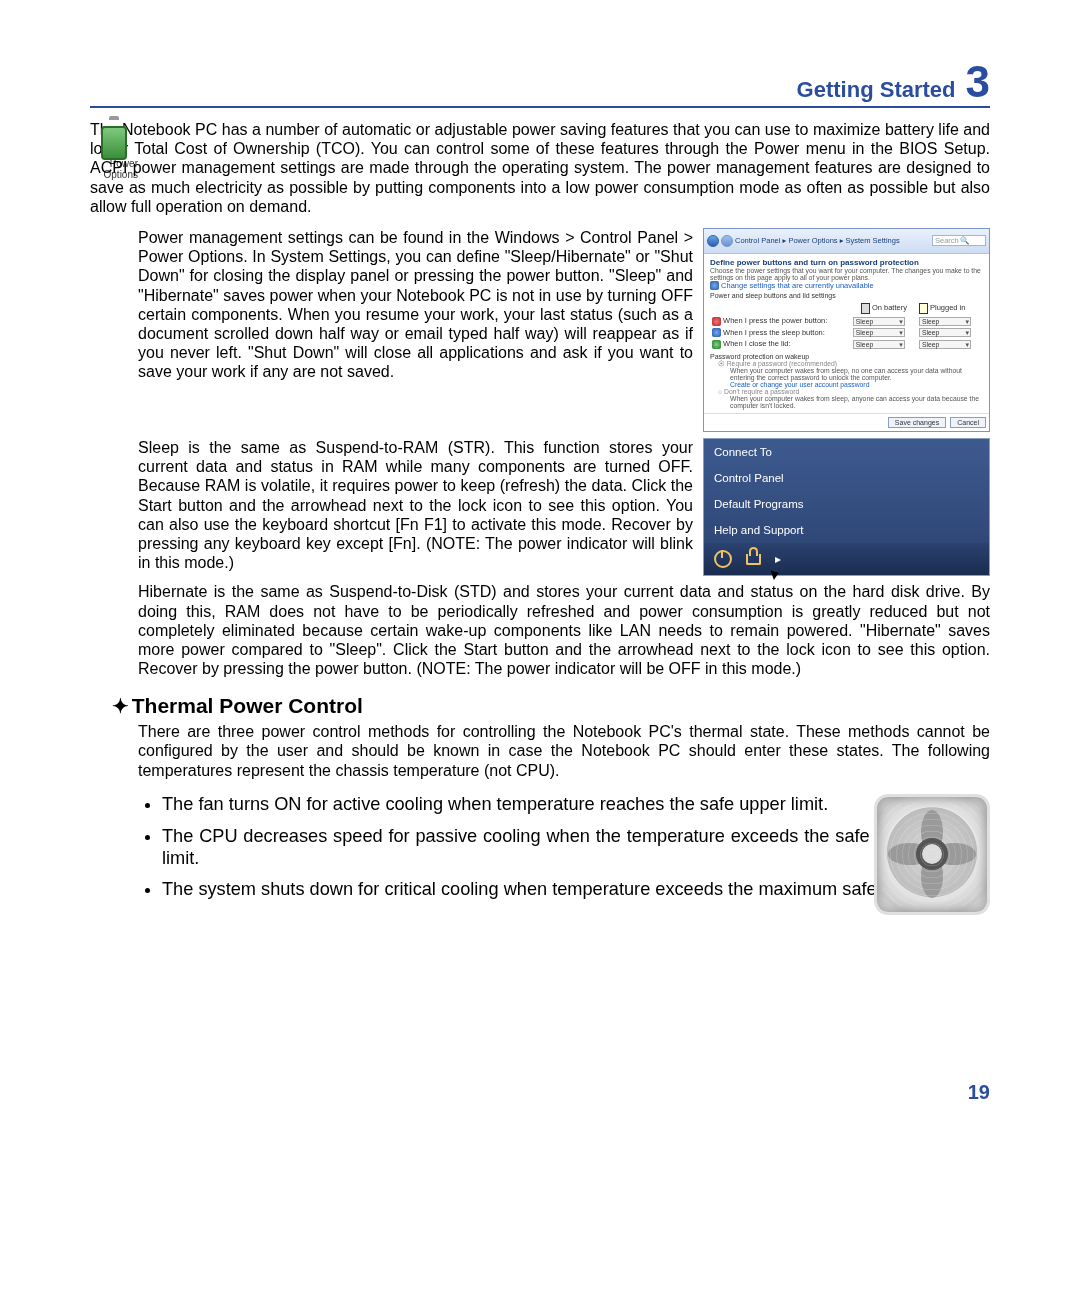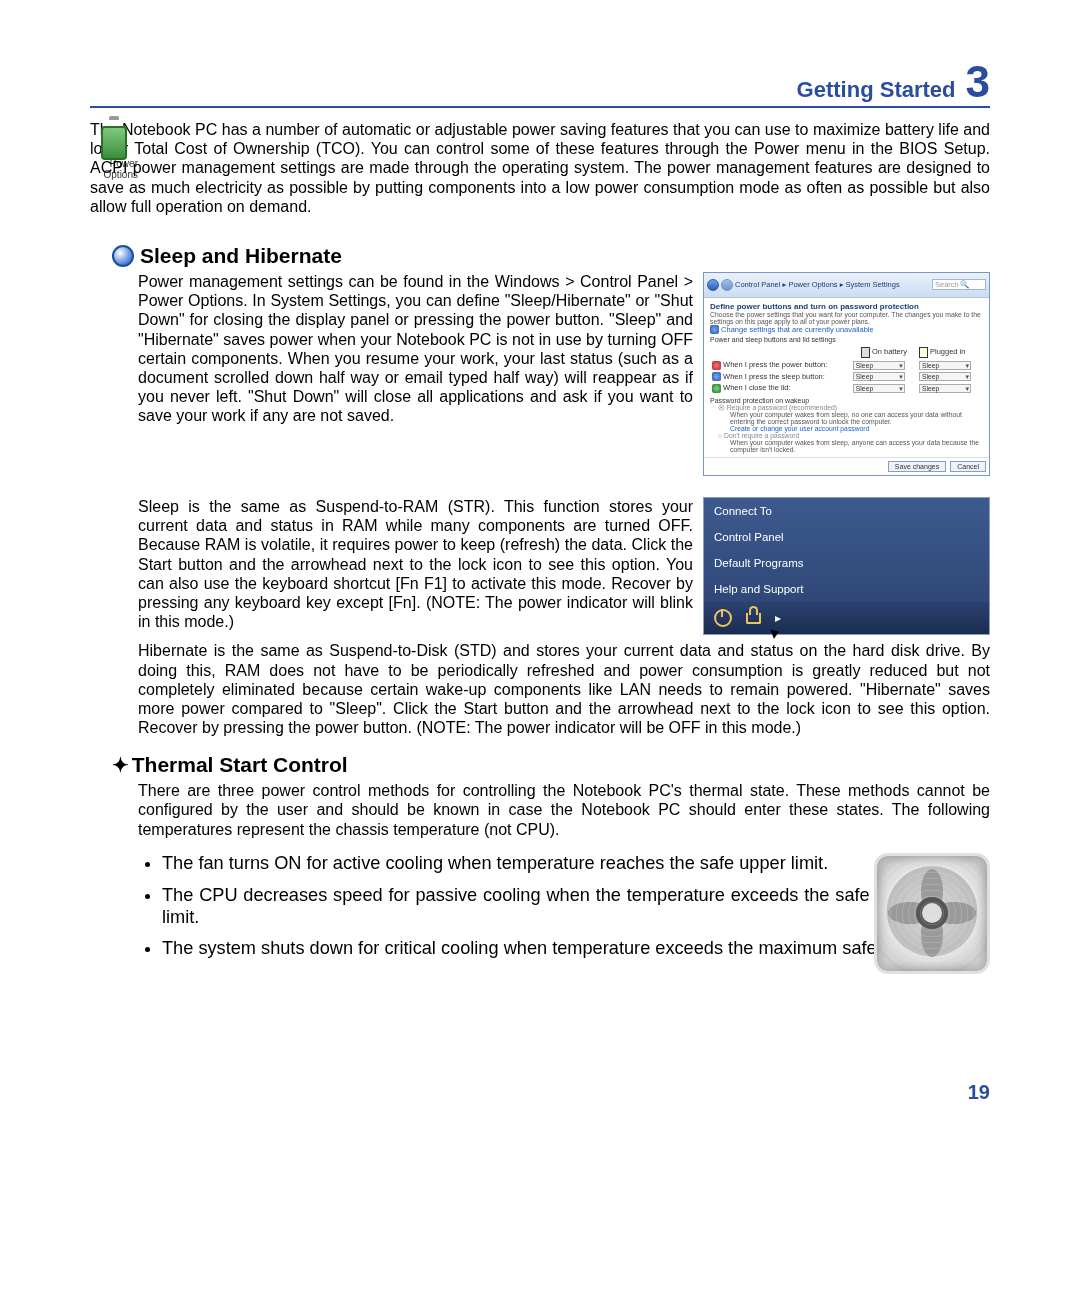--- a/index.html
+++ b/index.html
@@ -224,24 +224,20 @@
       </div>
       <div style="white-space:pre-line;text-align:right;">Power
 Options</div>
     </div>
     <div style="flex:1">
       <p class="body-text" style="margin-left:-58px;margin-top:4px;">The Notebook PC has a number of automatic or adjustable power saving features that you can use to maximize battery life and lower Total Cost of Ownership (TCO). You can control some of these features through the Power menu in the BIOS Setup. ACPI power management settings are made through the operating system. The power management features are designed to save as much electricity as possible by putting components into a low power consumption mode as often as possible but also allow full operation on demand.</p>
     </div>
   </div>
 
   <div class="indent-block">
-    <h2 style="margin-left:-26px;">
-      <span class="sleep-icon"></span>
-      <span>Sleep and Hibernate</span>
-    </h2>
 
     <div class="two-col">
       <div class="col-text">
         <p class="body-text-tight">Power management settings can be found in the Windows &gt; Control Panel &gt; Power Options. In System Settings, you can define "Sleep/Hibernate" or "Shut Down" for closing the display panel or pressing the power button. "Sleep" and "Hibernate" saves power when your Notebook PC is not in use by turning OFF certain components. When you resume your work, your last status (such as a document scrolled down half way or email typed half way) will reappear as if you never left. "Shut Down" will close all applications and ask if you want to save your work if any are not saved.</p>
       </div>
       <div class="col-img">
 
         <div class="sys-window">
           <div class="sys-title">
             <span class="sys-nav-circle"></span>
@@ -294,21 +290,21 @@
             </div>
           </div>
           <div class="sys-btns">
             <span class="sys-btn">Save changes</span>
             <span class="sys-btn">Cancel</span>
           </div>
         </div>
       </div>
     </div>
 
-    <div class="two-col" style="margin-top:21px;">
+    <div class="two-col" style="margin-top:6px;">
       <div class="col-text">
         <p class="body-text-tight">Sleep is the same as Suspend-to-RAM (STR). This function stores your current data and status in RAM while many components are turned OFF. Because RAM is volatile, it requires power to keep (refresh) the data. Click the Start button and the arrowhead next to the lock icon to see this option. You can also use the keyboard shortcut [Fn F1] to activate this mode. Recover by pressing any keyboard key except [Fn]. (NOTE: The power indicator will blink in this mode.)</p>
       </div>
       <div class="col-img">
 
         <div class="start-menu">
           <div class="sm-left" style="display:flex;flex-direction:column;">
             <div>Connect To</div>
             <div>Control Panel</div>
             <div>Default Programs</div>
@@ -320,21 +316,21 @@
             </div>
           </div>
         </div>
       </div>
     </div>
 
     <p class="body-text">Hibernate is the same as  Suspend-to-Disk (STD) and stores your current data and status on the hard disk drive. By doing this, RAM does not have to be periodically refreshed and power consumption is greatly reduced but not completely eliminated because certain wake-up components like LAN needs to remain powered. "Hibernate" saves more power compared to "Sleep". Click the Start button and the arrowhead next to the lock icon to see this option. Recover by pressing the power button. (NOTE: The power indicator will be OFF in this mode.)</p>
 
     <h2 style="margin-left:-26px;">
       <span class="thermal-icon">✦</span>
-      <span>Thermal Start Control</span>
+      <span>Thermal Power Control</span>
     </h2>
     <p class="body-text-tight">There are three power control methods for controlling the Notebook PC's thermal state. These methods cannot be configured by the user and should be known in case the Notebook PC should enter these states. The following temperatures represent the chassis temperature (not CPU).</p>
 
     <div class="two-col">
       <div class="col-text">
         <ul class="bullets">
           <li style="padding-right:120px;">The fan turns ON for active cooling when temperature reaches the safe upper limit.</li>
           <li style="padding-right:60px;">The CPU decreases speed for passive cooling when the temperature exceeds the safe upper limit.</li>
           <li>The system shuts down for critical cooling when temperature exceeds the maximum safe upper limit.</li>
         </ul>

